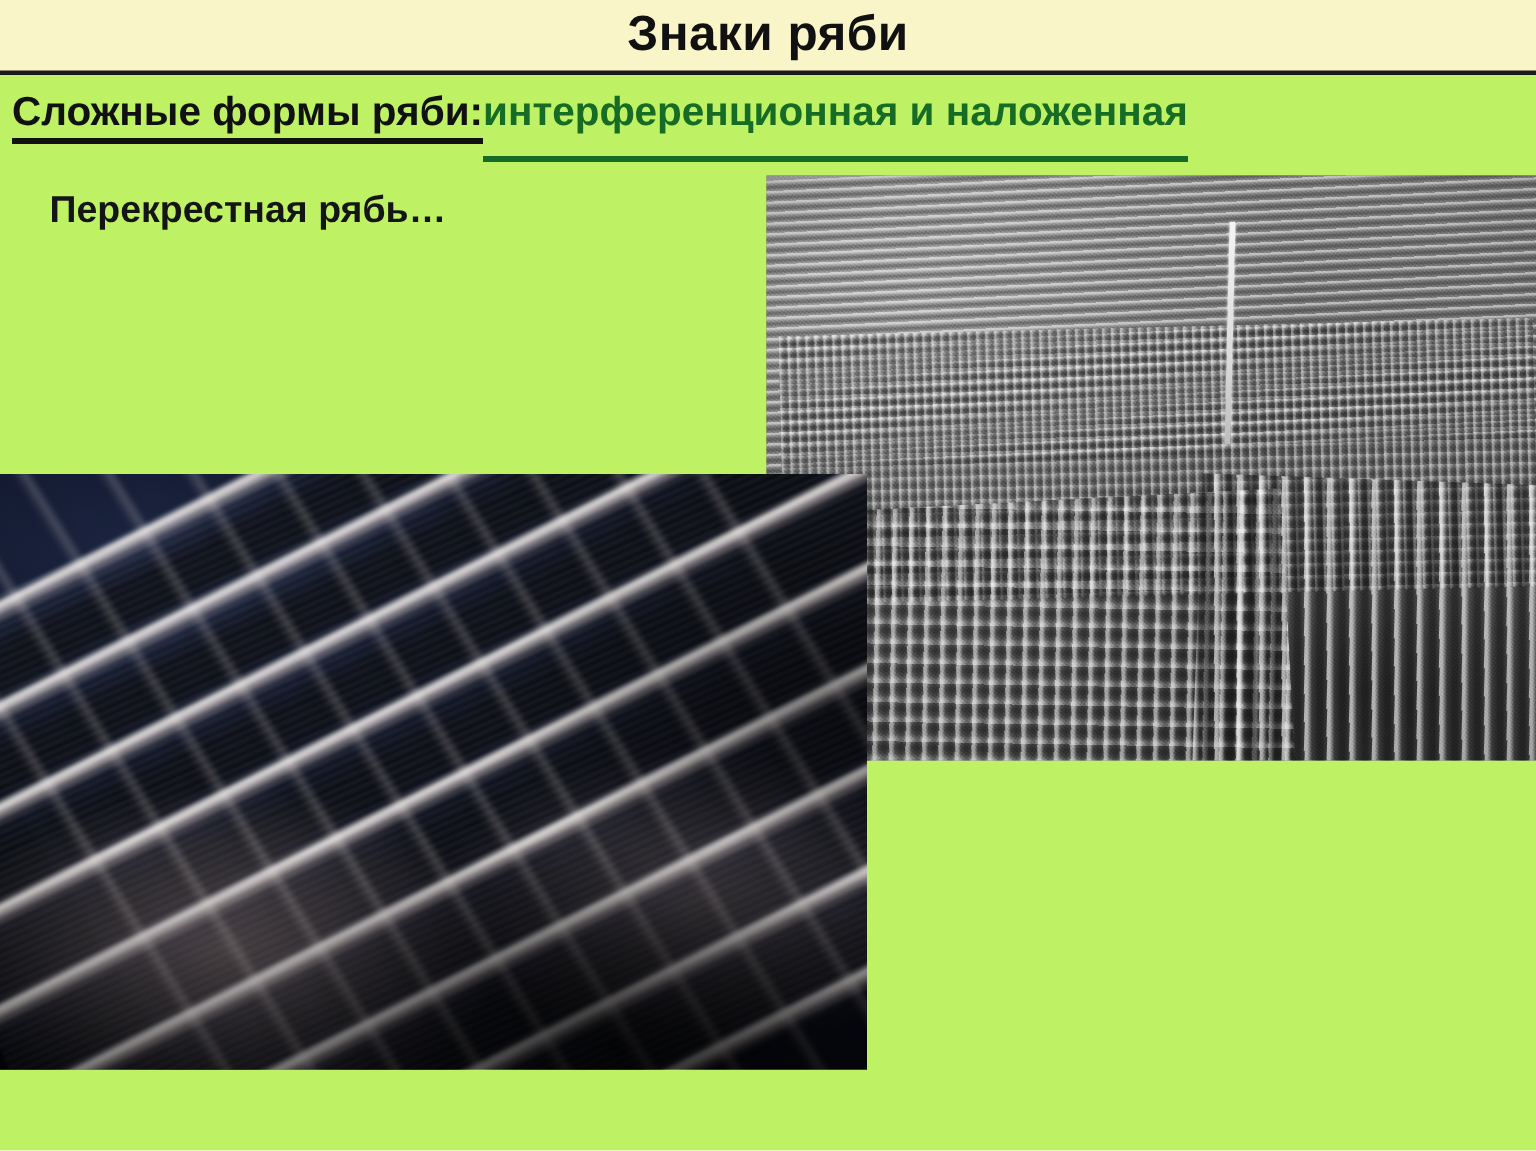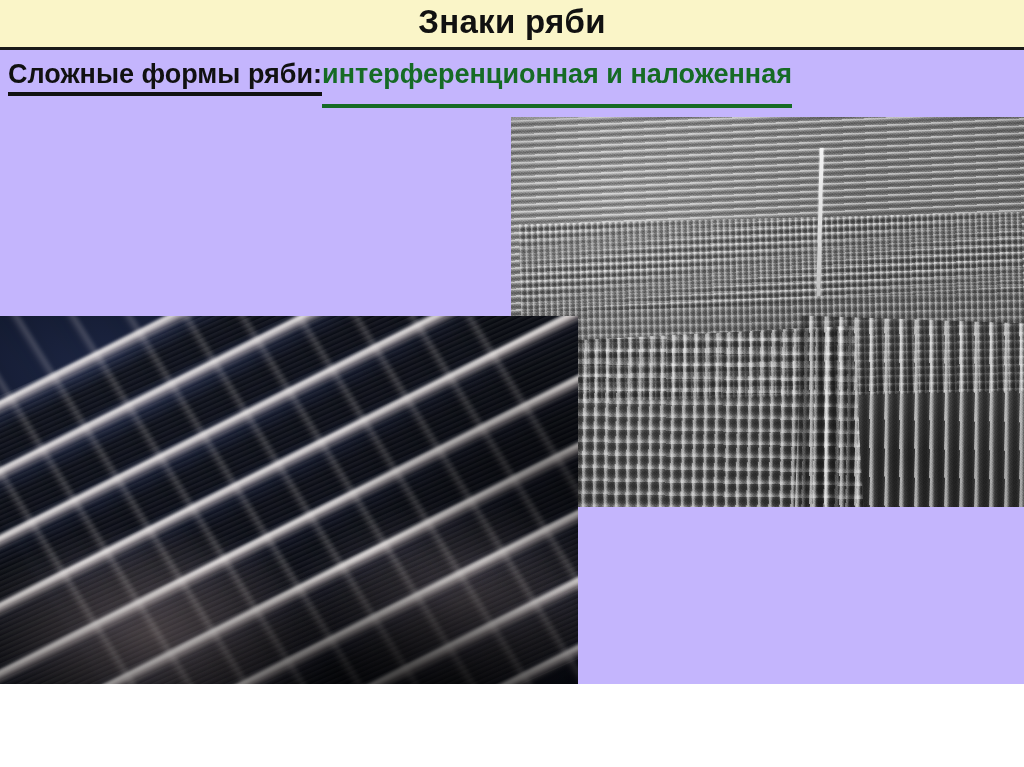--- a/index.html
+++ b/index.html
@@ -6,22 +6,22 @@
     margin: 0;
     padding: 0;
     background: #ffffff;
   }
   body {
     font-family: "Liberation Sans", sans-serif;
   }
   #slide {
     position: relative;
     width: 1024px;
-    height: 684px;
-    background: #c4b5fd;
+    height: 767px;
+    background: #bef264;
     overflow: hidden;
   }
 
   
   #title-band {
     position: absolute;
     left: 0;
     top: 0;
     width: 1024px;
     height: 50px;
@@ -315,20 +315,21 @@
 <div id="slide">
 
   <div id="title-band" style="background: rgb(250, 245, 200);">
   </div>
   <div id="title-text">Знаки ряби</div>
 
   <div id="subtitle-row">
     <span id="subtitle-black" style="color: rgb(17, 17, 17); border-bottom-color: rgb(17, 17, 17);">Сложные формы ряби: </span><span id="subtitle-green" style="color: rgb(22, 107, 37); border-bottom-color: rgb(22, 107, 37);">интерференционная и наложенная</span>
   </div>
 
+  <div id="body-caption">Перекрестная рябь…</div>
 
   <div id="photo-interference">
     <div class="base"></div>
     <div class="lam-horiz"></div>
     <div class="lam-cross"></div>
     <div class="lam-net"></div>
     <div class="lam-sinuous"></div>
     <div class="grain"></div>
     <div class="scale-rod"></div>
     <div class="vignette"></div>

